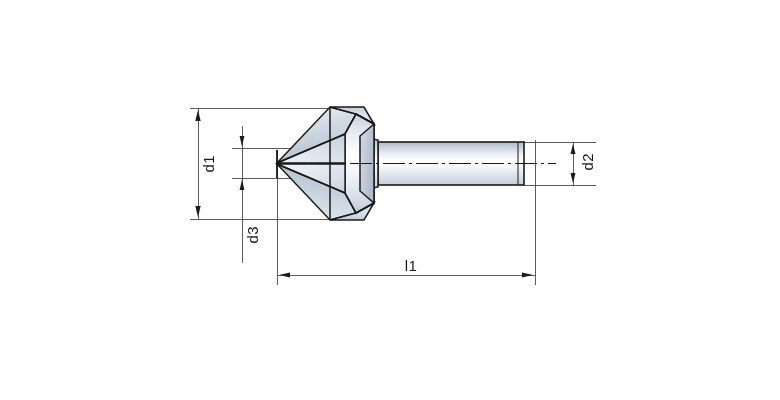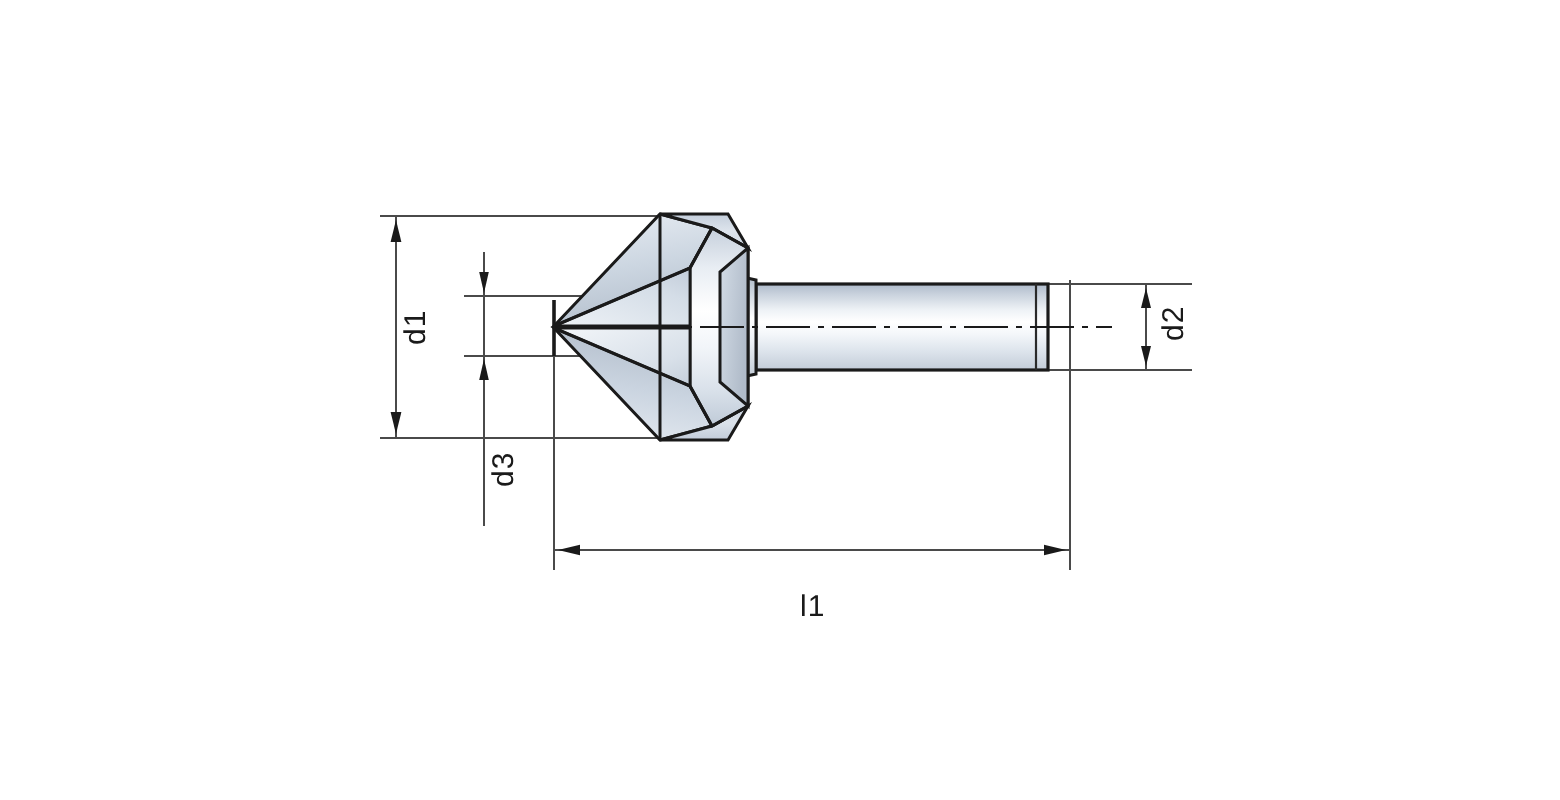--- a/index.html
+++ b/index.html
@@ -194,15 +194,15 @@
     <line x1="284" y1="163.5" x2="556" y2="163.5" stroke="#1a1a1a" stroke-width="1.1" fill="none" stroke-dasharray="22 4 3 4"></line>
 
   </svg>
 
   <div class="dim-label rot90" style="left:200px; top:157px; width:16px; text-align:center;">d1</div>
 
   <div class="dim-label rot90" style="left:244px; top:228px; width:16px; text-align:center;">d3</div>
 
   <div class="dim-label rot90" style="left:579px; top:155px; width:16px; text-align:center;">d2</div>
 
-  <div class="dim-label" style="left:400px; top:258px; width:22px; margin-top:38px;">l1</div>
+  <div class="dim-label" style="left:400px; top:258px; width:22px; text-align:center;">l1</div>
 
 </div>
 
 </body></html>

